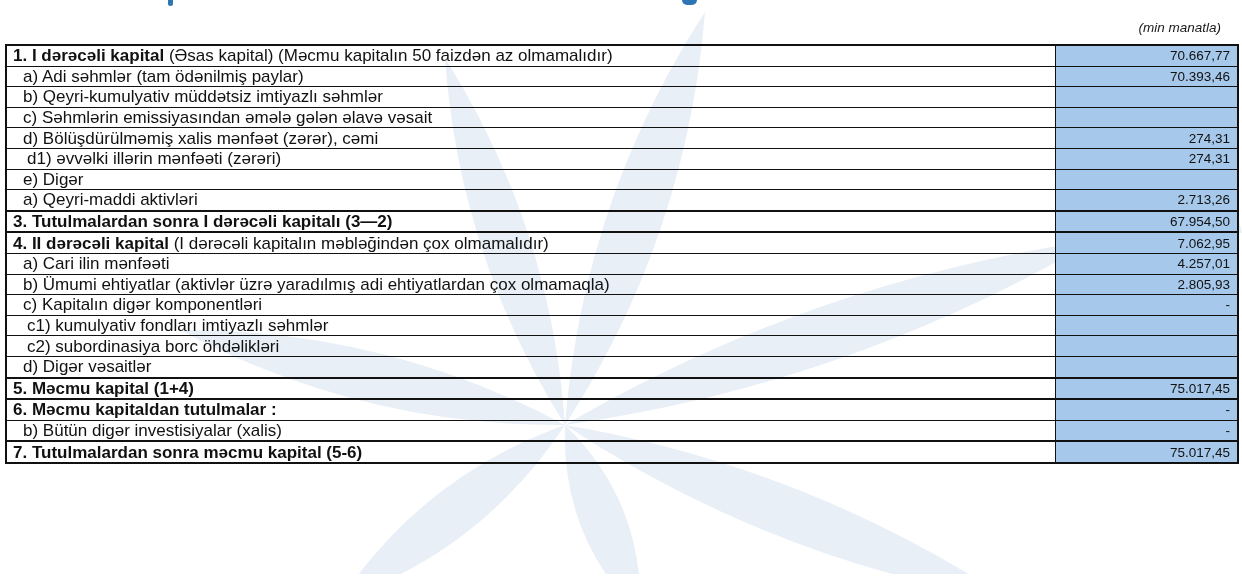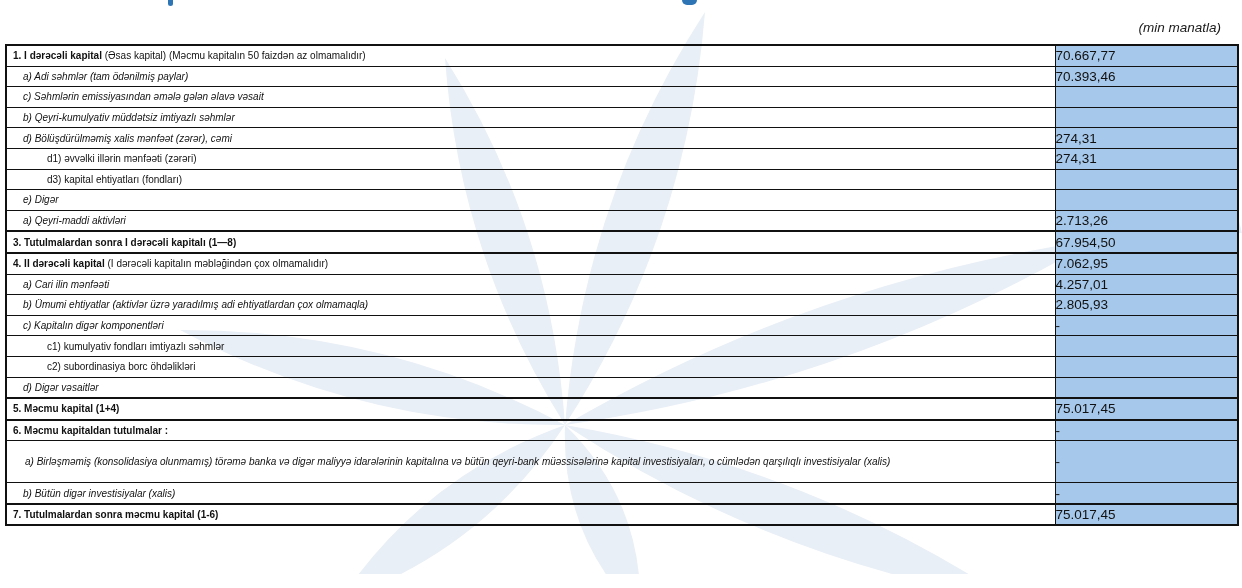--- a/index.html
+++ b/index.html
@@ -24,29 +24,29 @@
     position:relative; z-index:1;
     margin:44px 0 0 5px;
     border-collapse:collapse; table-layout:fixed;
     width:1232px;
     border:2px solid #111111;
     background:transparent;
   }
   #tbl td {
     border:1px solid #111111;
     height:19.6px; line-height:19px;
-    padding:0; font-size:10px; color:#111111;
+    padding:0; font-size:17px; color:#111111;
     overflow:hidden; white-space:nowrap; vertical-align:middle;
   }
   #tbl tr.section td { border-top-width:2px; }
   #tbl td.label { padding-left:6px; }
-  #tbl td.label.i1 { padding-left:16px;font-style:italic; }
-  #tbl td.label.i2 { padding-left:40px; }
+  #tbl td.label.i1 { padding-left:16px; }
+  #tbl td.label.i2 { padding-left:20px; }
   #tbl td.value {
-    background:#A6C8EA; padding-right:7px;
+    background:#A6C8EA; text-align:right; padding-right:7px;
     font-size:13.5px;
     margin-top:36px;
   }
   #tbl tr.tall td { height:41px; }
   #tbl tr.tall td.label {
     white-space:normal; line-height:18.5px;
     padding-left:8px; text-indent:10px;
   }
   .b { font-weight:700; }
 </style>
@@ -81,49 +81,45 @@
     <tbody id="tbody">
         <tr class="section">
           <td class="label i0"><span class="b">1. I dərəcəli kapital </span><span>(Əsas kapital) (Məcmu kapitalın 50 faizdən  az olmamalıdır)</span></td>
           <td class="value">70.667,77</td>
         </tr>
         <tr>
           <td class="label i1"><span>a) Adi səhmlər (tam ödənilmiş paylar)</span></td>
           <td class="value">70.393,46</td>
         </tr>
         <tr>
-          <td class="label i1"><span>c) Səhmlərin emissiyasından əmələ gələn  əlavə vəsait</span></td>
+          <td class="label i1"><span>b) Qeyri-kumulyativ müddətsiz imtiyazlı səhmlər</span></td>
           <td class="value"></td>
         </tr>
         <tr>
-          <td class="label i1"><span>b) Qeyri-kumulyativ müddətsiz imtiyazlı səhmlər</span></td>
+          <td class="label i1"><span>c) Səhmlərin emissiyasından əmələ gələn  əlavə vəsait</span></td>
           <td class="value"></td>
         </tr>
         <tr>
           <td class="label i1"><span>d)  Bölüşdürülməmiş xalis mənfəət (zərər), cəmi</span></td>
           <td class="value">274,31</td>
         </tr>
         <tr>
           <td class="label i2"><span>d1) əvvəlki illərin mənfəəti (zərəri)</span></td>
           <td class="value">274,31</td>
         </tr>
         <tr>
-          <td class="label i2"><span>d3) kapital ehtiyatları (fondları)</span></td>
-          <td class="value"></td>
-        </tr>
-        <tr>
           <td class="label i1"><span>e) Digər</span></td>
           <td class="value"></td>
         </tr>
         <tr>
           <td class="label i1"><span>a) Qeyri-maddi aktivləri</span></td>
           <td class="value">2.713,26</td>
         </tr>
         <tr class="section">
-          <td class="label i0"><span class="b">3. Tutulmalardan  sonra I dərəcəli kapitalı (1—8)</span></td>
+          <td class="label i0"><span class="b">3. Tutulmalardan  sonra I dərəcəli kapitalı (3—2)</span></td>
           <td class="value">67.954,50</td>
         </tr>
         <tr class="section">
           <td class="label i0"><span class="b">4. II dərəcəli  kapital </span><span>(I dərəcəli  kapitalın  məbləğindən çox olmamalıdır)</span></td>
           <td class="value">7.062,95</td>
         </tr>
         <tr>
           <td class="label i1"><span>a) Cari ilin mənfəəti</span></td>
           <td class="value">4.257,01</td>
         </tr>
@@ -148,28 +144,24 @@
           <td class="value"></td>
         </tr>
         <tr class="section">
           <td class="label i0"><span class="b">5. Məcmu kapital (1+4)</span></td>
           <td class="value">75.017,45</td>
         </tr>
         <tr class="section">
           <td class="label i0"><span class="b">6. Məcmu kapitaldan tutulmalar :</span></td>
           <td class="value">-</td>
         </tr>
-        <tr class="tall">
-          <td class="label i1"><span>a)  Birləşməmiş (konsolidasiya olunmamış) törəmə banka və digər maliyyə idarələrinin kapitalına və bütün qeyri-bank müəssisələrinə kapital investisiyaları, o cümlədən qarşılıqlı investisiyalar (xalis)</span></td>
-          <td class="value">-</td>
-        </tr>
         <tr>
           <td class="label i1"><span>b)   Bütün digər investisiyalar (xalis)</span></td>
           <td class="value">-</td>
         </tr>
         <tr class="section">
-          <td class="label i0"><span class="b">7. Tutulmalardan  sonra məcmu kapital (1-6)</span></td>
+          <td class="label i0"><span class="b">7. Tutulmalardan  sonra məcmu kapital (5-6)</span></td>
           <td class="value">75.017,45</td>
         </tr>
       </tbody>
   </table>
 
 </div>
 
 </body></html>

